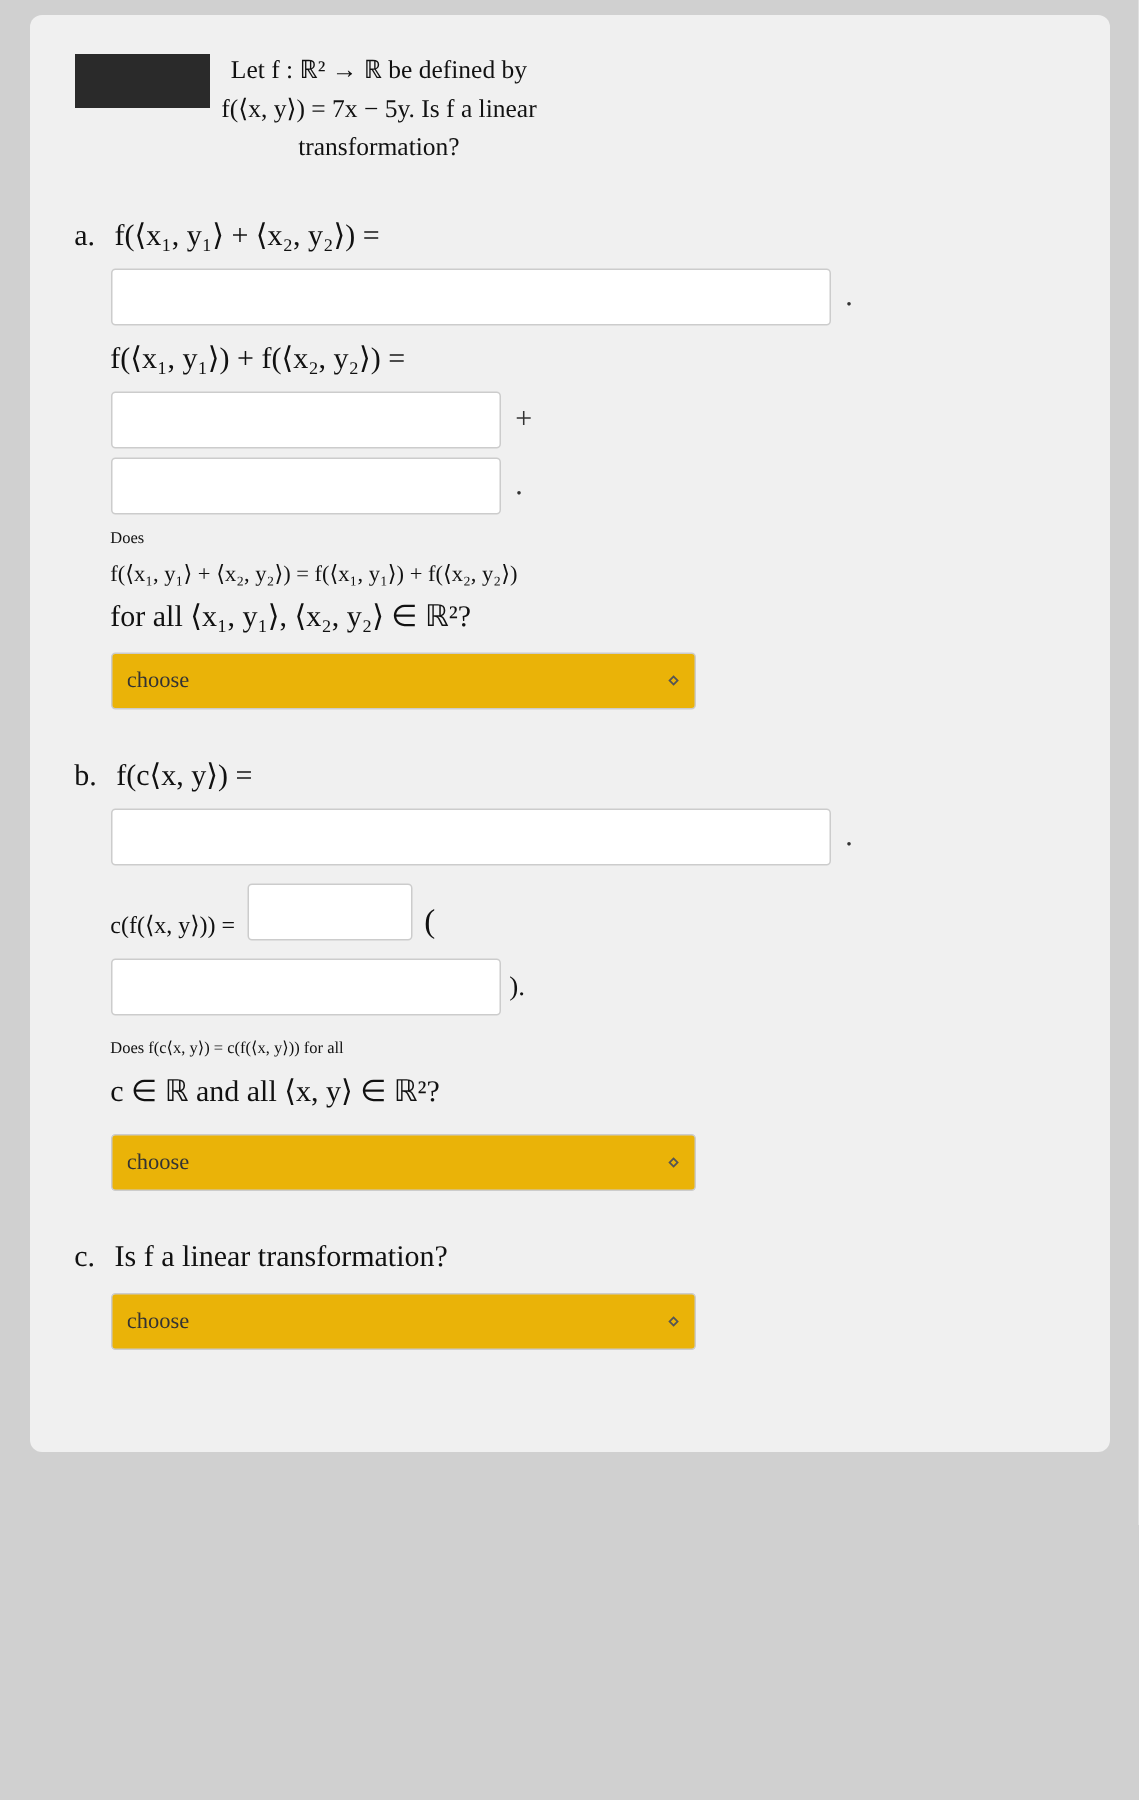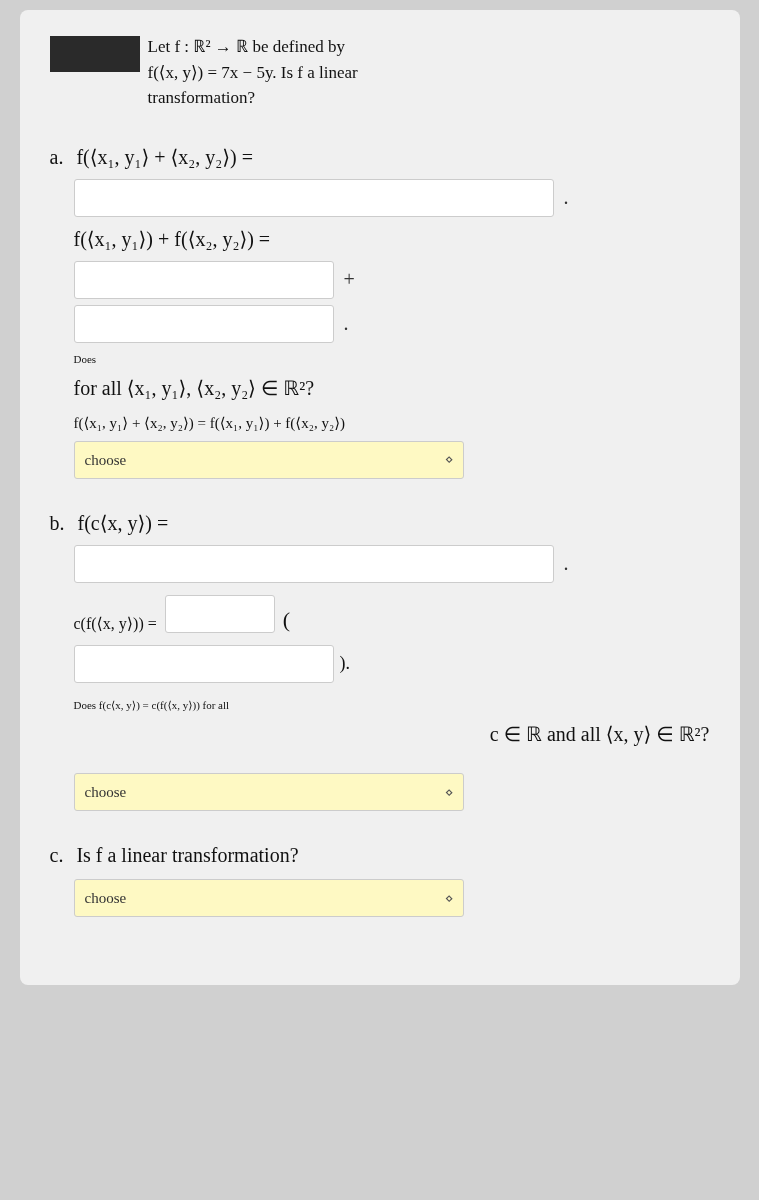--- a/index.html
+++ b/index.html
@@ -17,20 +17,21 @@
       background: #f0f0f0;
       border-radius: 8px;
       width: 720px;
       padding: 24px 30px 40px 30px;
       position: relative;
     }
     .header-block {
       display: flex;
       align-items: flex-start;
       margin-bottom: 30px;
+      text-align: center;
     }
     .color-block {
       width: 90px;
       height: 36px;
       background: #2a2a2a;
       flex-shrink: 0;
       margin-right: 8px;
       margin-top: 2px;
     }
     .header-text {
@@ -108,21 +109,21 @@
       align-items: center;
       position: relative;
       width: 390px;
       margin-top: 6px;
     }
     .choose-select {
       width: 100%;
       height: 38px;
       appearance: none;
       -webkit-appearance: none;
-      background: #fef9c3;
+      background: #eab308;
       border: 1px solid #ccc;
       border-radius: 3px;
       font-size: 15px;
       padding: 4px 32px 4px 10px;
       font-family: Georgia, serif;
       color: #333;
       cursor: pointer;
     }
     .select-arrow {
       position: absolute;
@@ -191,22 +192,22 @@
         <input class="input-half" type="text" style="">
         <span class="plus-sign">+</span>
       </div>
 
       <div class="input-with-dot">
         <input class="input-half" type="text" style="">
         <span class="period">.</span>
       </div>
 
       <div class="does-text">Does</div>
+      <div class="math-display" style="font-size:15px; line-height:1.5;">f(⟨x₁, y₁⟩ + ⟨x₂, y₂⟩) = f(⟨x₁, y₁⟩) + f(⟨x₂, y₂⟩)</div>
       <div class="math-display" style="margin-bottom:8px;">for all ⟨x₁, y₁⟩, ⟨x₂, y₂⟩ ∈ ℝ²?</div>
-      <div class="math-display" style="font-size:15px; line-height:1.5;">f(⟨x₁, y₁⟩ + ⟨x₂, y₂⟩) = f(⟨x₁, y₁⟩) + f(⟨x₂, y₂⟩)</div>
 
       <div class="select-wrapper">
         <select class="choose-select">
           <option>choose</option>
           <option>yes</option>
           <option>no</option>
         </select>
         <span class="select-arrow">⋄</span>
       </div>
     </div>
@@ -230,21 +231,21 @@
         <input class="input-small" type="text" style="">
         <span class="eq-text" style="font-size:22px;">(</span>
       </div>
 
       <div class="input-with-dot">
         <input class="input-box" type="text" style="width: 260px;">
         <span class="eq-text" style="font-size:18px;">).</span>
       </div>
 
       <div class="does-text">Does f(c⟨x, y⟩) = c(f(⟨x, y⟩)) for all</div>
-      <div class="math-display" style="margin-bottom:23px;text-align:right;">c ∈ ℝ and all ⟨x, y⟩ ∈ ℝ²?</div>
+      <div class="math-display" style="margin-bottom:12px;">c ∈ ℝ and all ⟨x, y⟩ ∈ ℝ²?</div>
 
       <div class="select-wrapper">
         <select class="choose-select">
           <option>choose</option>
           <option>yes</option>
           <option>no</option>
         </select>
         <span class="select-arrow">⋄</span>
       </div>
     </div>

